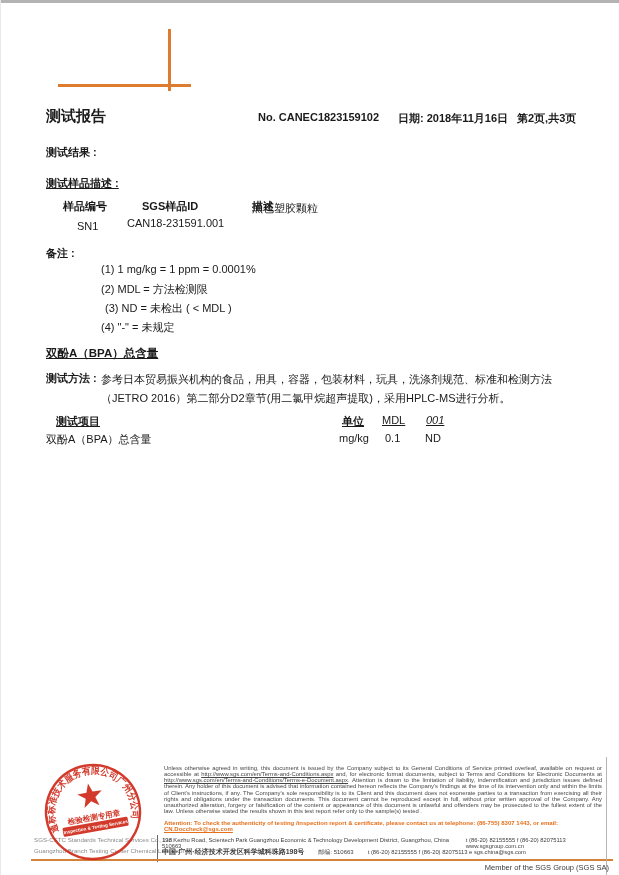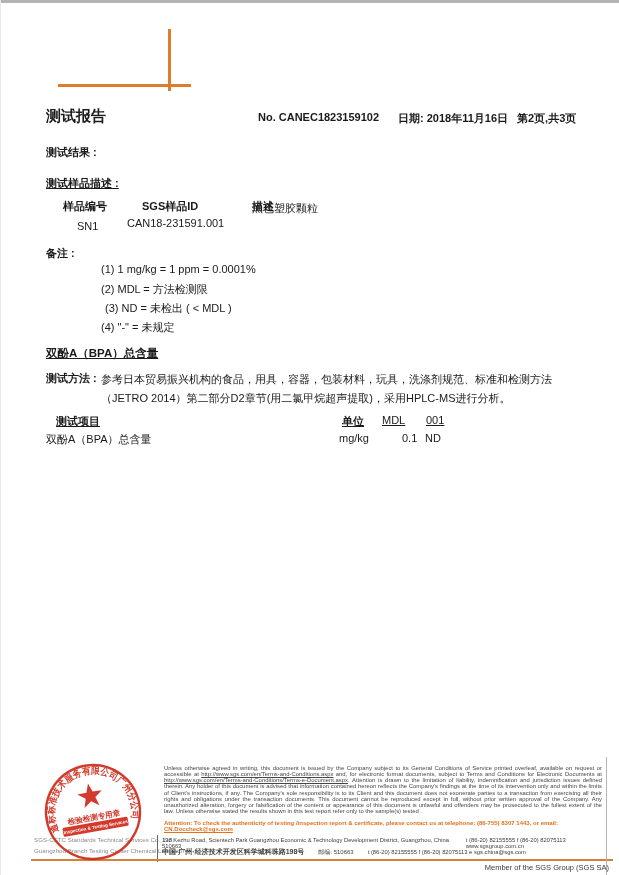--- a/index.html
+++ b/index.html
@@ -5,21 +5,21 @@
   * { margin:0; padding:0; box-sizing:border-box; }
   html,body { background:#fff; }
   .page {
     position:relative; width:619px; height:875px; background:#fff; overflow:hidden;
     font-family:"Liberation Sans","DejaVu Sans",sans-serif; color:#1a1a1a;
     border-left:1px solid #e9e9e9;
   }
   .abs { position:absolute; white-space:nowrap; }
   .b { font-weight:bold; }
   .u { text-decoration:underline; }
-  .i { }
+  .i { font-style:italic; }
   .fs11 { font-size:11px; }
   .top-band { position:absolute; top:0; left:0; width:619px; height:3px; background:#b3b3b3; }
   .logo-text { position:absolute; left:71px; top:24px; font-size:62px; line-height:1;
     font-weight:bold; color:#7d7d7d; letter-spacing:-4px; }
   .logo-hline { position:absolute; left:57px; top:84px; width:133px; height:2.5px; background:#dd7b2e; }
   .logo-vline { position:absolute; left:167px; top:29px; width:2.5px; height:62px; background:#dd7b2e; }
   .disclaimer { position:absolute; left:163px; top:765px; width:438px; font-size:5.9px;
     line-height:6.15px; color:#474747; text-align:justify; }
   .attention { position:absolute; left:163px; top:820px; width:438px; font-size:6px;
     line-height:6.4px; font-weight:bold; color:#e4701c; }
@@ -55,29 +55,29 @@
   <div class="abs fs11" style="left:251px;top:201px;">黑色塑胶颗粒</div>
 
   <div class="abs b fs11" style="left:45px;top:246px;">备注 :</div>
   <div class="abs fs11" style="left:100px;top:263px;">(1) 1 mg/kg = 1 ppm = 0.0001%</div>
   <div class="abs fs11" style="left:100px;top:282px;">(2) MDL = 方法检测限</div>
   <div class="abs fs11" style="left:104px;top:301px;">(3) ND = 未检出 ( &lt; MDL )</div>
   <div class="abs fs11" style="left:100px;top:320px;">(4) "-" = 未规定</div>
 
   <div class="abs b u" style="left:45px;top:346px;font-size:11.5px;">双酚A（BPA）总含量</div>
   <div class="abs b fs11" style="left:45px;top:371px;">测试方法 :</div>
-  <div class="abs fs11" style="left:100px;top:370px;width:482px;white-space:normal;line-height:18.5px;">参考日本贸易振兴机构的食品，用具，容器，包装材料，玩具，洗涤剂规范、标准和检测方法（JETRO 2014）第二部分D2章节(用二氯甲烷超声提取)，采用HPLC-MS进行分析。</div>
+  <div class="abs fs11" style="left:100px;top:370px;width:482px;white-space:normal;line-height:18.5px;">参考日本贸易振兴机构的食品，用具，容器，包装材料，玩具，洗涤剂规范、标准和检测方法（JETRO 2016）第二部分D2章节(用二氯甲烷超声提取)，采用HPLC-MS进行分析。</div>
 
   <div class="abs b u fs11" style="left:55px;top:414px;">测试项目</div>
   <div class="abs b u fs11" style="left:341px;top:414px;">单位</div>
   <div class="abs u fs11" style="left:381px;top:414px;">MDL</div>
   <div class="abs u i fs11" style="left:425px;top:414px;">001</div>
   <div class="abs fs11" style="left:45px;top:432px;">双酚A（BPA）总含量</div>
   <div class="abs fs11" style="left:338px;top:432px;">mg/kg</div>
-  <div class="abs fs11" style="left:384px;top:432px;margin-left:17px;">0.1</div>
+  <div class="abs fs11" style="left:384px;top:432px;">0.1</div>
   <div class="abs fs11" style="left:424px;top:432px;text-align:center;">ND</div>
 
   <p class="disclaimer"><span>Unless otherwise agreed in writing, this document is issued by the Company subject to its General Conditions of Service printed overleaf, available on request or accessible at </span><span class="u">http://www.sgs.com/en/Terms-and-Conditions.aspx</span><span> and, for electronic format documents, subject to Terms and Conditions for Electronic Documents at </span><span class="u">http://www.sgs.com/en/Terms-and-Conditions/Terms-e-Document.aspx</span><span>. Attention is drawn to the limitation of liability, indemnification and jurisdiction issues defined therein. Any holder of this document is advised that information contained hereon reflects the Company's findings at the time of its intervention only and within the limits of Client's instructions, if any. The Company's sole responsibility is to its Client and this document does not exonerate parties to a transaction from exercising all their rights and obligations under the transaction documents. This document cannot be reproduced except in full, without prior written approval of the Company. Any unauthorized alteration, forgery or falsification of the content or appearance of this document is unlawful and offenders may be prosecuted to the fullest extent of the law. Unless otherwise stated the results shown in this test report refer only to the sample(s) tested .</span></p>
 
   <p class="attention"><span>Attention: To check the authenticity of testing /inspection report &amp; certificate, please contact us at telephone: (86-755) 8307 1443, or email: </span><span class="u">CN.Doccheck@sgs.com</span></p>
 
   <div class="abs foot-small" style="left:33px;top:836px;">SGS-CSTC Standards Technical Services Co., Ltd.</div>
   <div class="abs foot-small" style="left:33px;top:847px;">Guangzhou Branch Testing Center Chemical Laboratory.</div>
   <div class="divider-v"></div>
 

